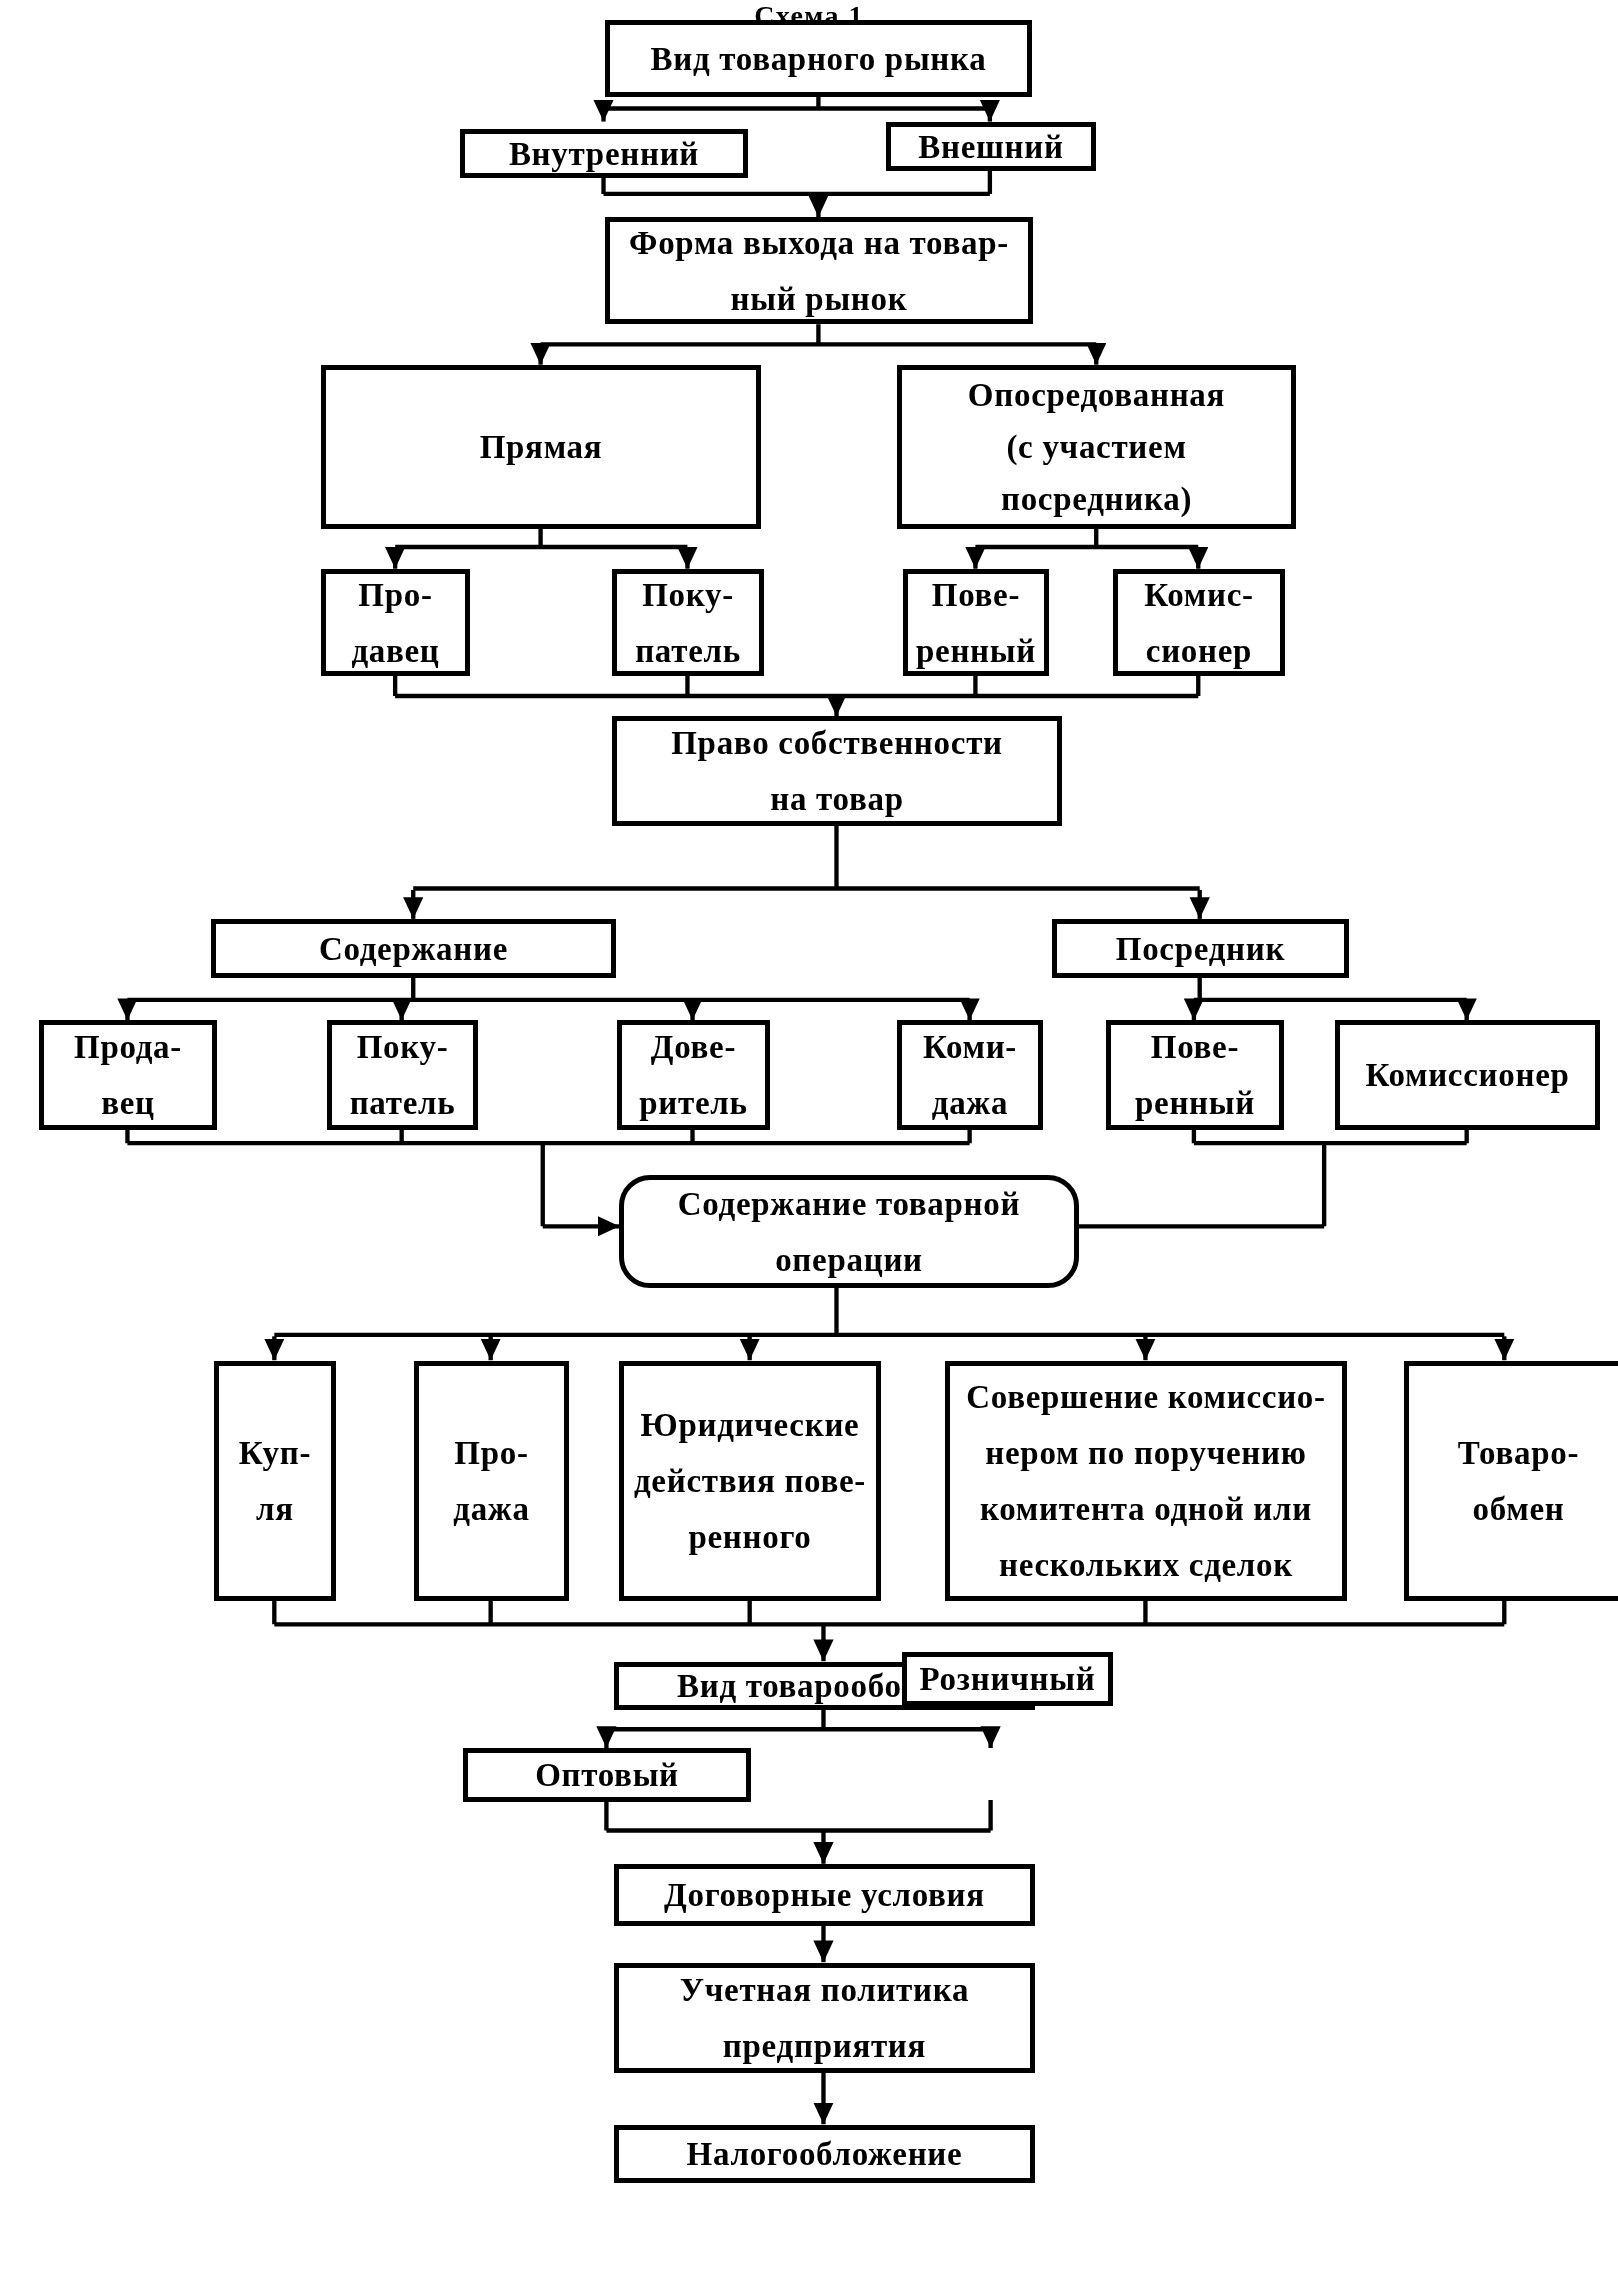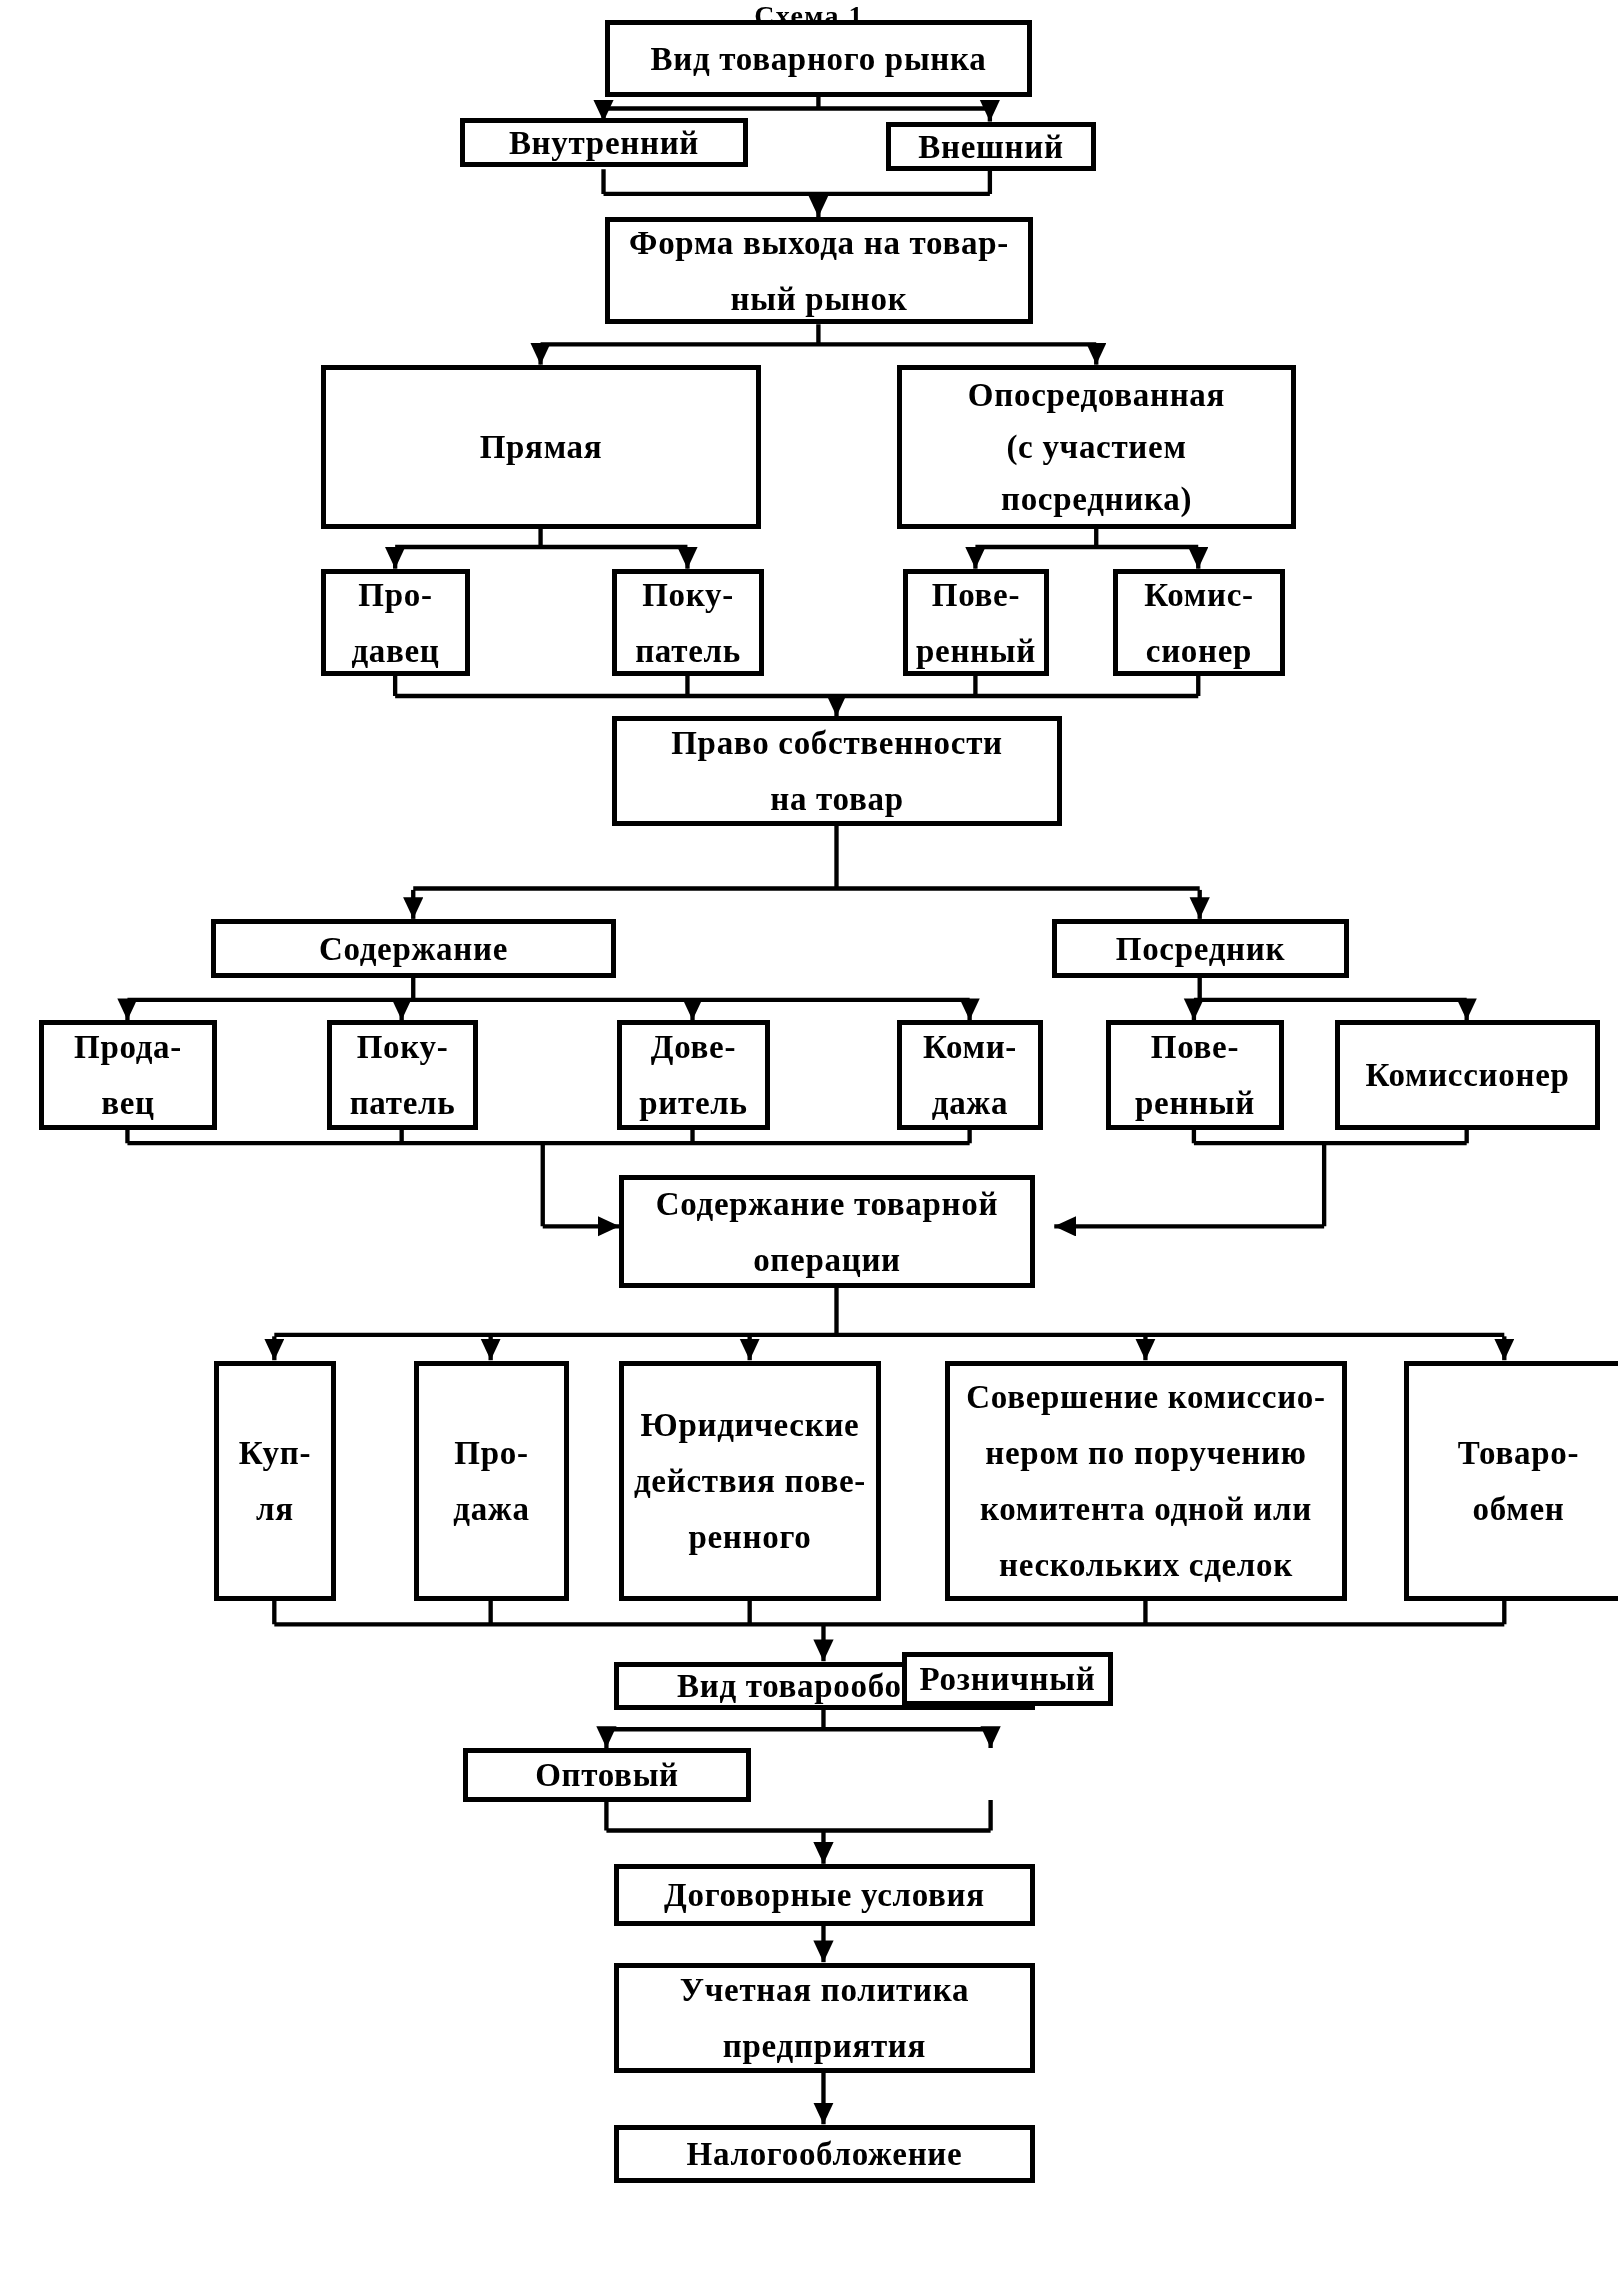--- a/index.html
+++ b/index.html
@@ -13,39 +13,39 @@
     border:5px solid #000;background:#fff;
     display:flex;align-items:center;justify-content:center;
     text-align:center;font-weight:bold;font-size:33px;line-height:56px;
     white-space:pre-line;letter-spacing:0.7px;
   }
   .caption{
     position:absolute;z-index:2;left:0;top:3078;width:1618px;
     text-align:center;font-weight:bold;font-size:28px;letter-spacing:1.4px;
   }
   #market       {left:605px;  top:20px;   width:427px; height:77px;}
-  #internal     {left:460px;  top:118px;  width:288px; height:49px;}
+  #internal     {left:460px;  top:129px;  width:288px; height:49px;}
   #external     {left:886px; top:122px;  width:210px; height:49px;}
   #entry        {left:605px;  top:217px;  width:428px; height:107px;}
   #direct       {left:321px;  top:365px;  width:440px; height:164px;}
   #indirect     {left:897px; top:365px;  width:399px; height:164px; line-height:52px;}
   #seller1      {left:321px;  top:569px;  width:149px; height:107px;}
   #buyer1       {left:612px;  top:569px;  width:152px; height:107px;}
   #attorney1    {left:903px; top:569px;  width:146px; height:107px;}
   #comm1        {left:1113px; top:569px;  width:172px; height:107px;}
   #ownership    {left:612px;  top:716px;  width:450px; height:110px;}
   #owner        {left:211px;  top:919px; width:405px; height:59px;}
   #middleman    {left:1052px; top:919px; width:297px; height:59px;}
   #seller2      {left:39px;   top:1020px; width:178px; height:110px;}
   #buyer2       {left:327px;  top:1020px; width:151px; height:110px;}
   #principal    {left:617px;  top:1020px; width:153px; height:110px;}
   #committent   {left:897px; top:1020px; width:146px; height:110px;}
   #attorney2    {left:1106px; top:1020px; width:178px; height:110px;}
   #commissioner {left:1335px; top:1020px; width:265px; height:110px;}
-  #content      {left:619px;  top:1175px; width:416px; height:113px;}
+  #content      {left:619px;  top:1175px; width:460px; height:113px;border-radius:31px;}
   #purchase     {left:214px;  top:1361px; width:122px; height:240px;}
   #sale         {left:414px;  top:1361px; width:155px; height:240px;}
   #legal        {left:619px;  top:1361px; width:262px; height:240px;}
   #deals        {left:945px; top:1361px; width:402px; height:240px;}
   #barter       {left:1404px; top:1361px; width:229px; height:240px;}
   #turnover     {left:614px;  top:1662px; width:421px; height:48px;}
   #wholesale    {left:463px;  top:1748px; width:288px; height:54px;}
   #retail       {left:886px; top:1652px; width:211px; height:54px;margin-left:16px;}
   #terms        {left:614px;  top:1864px; width:421px; height:62px;}
   #policy       {left:614px;  top:1963px; width:421px; height:110px;}

